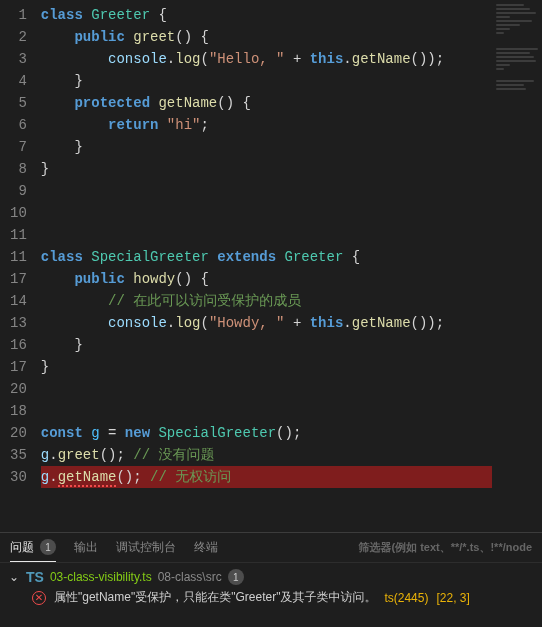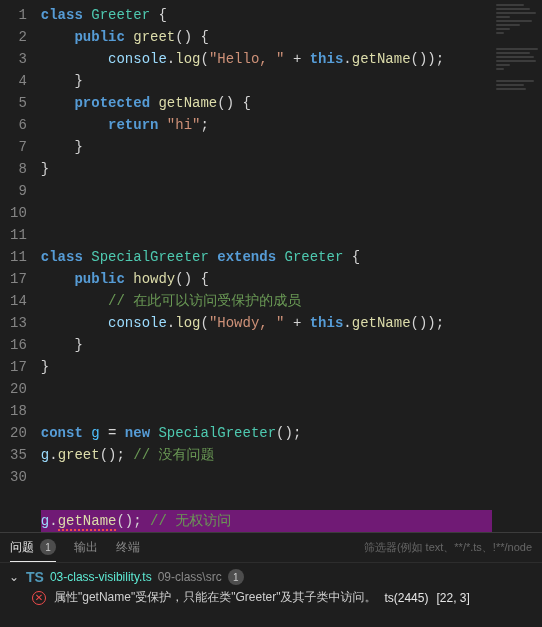--- a/index.html
+++ b/index.html
@@ -30,21 +30,21 @@
   }
   .gutter .ln { height: 22px; }
   .code {
     flex: 1;
     padding: 4px 0;
     line-height: 22px;
     white-space: pre;
     font-size: 14px;
   }
   .code .row { height: 22px; display:block; }
-  .row.hl { background: #701a75; margin-top: 44px; }
+  .row.hl { background: #7f1d1d; }
   .tk-kw { color: #569cd6; font-weight: bold; }
   .tk-cls { color: #4ec9b0; }
   .tk-fn { color: #dcdcaa; }
   .tk-str { color: #ce9178; }
   .tk-com { color: #6a9955; }
   .tk-var { color: #9cdcfe; }
   .tk-obj { color: #4fc1ff; }
   .tk-pun { color: #d4d4d4; }
   .err-underline {
     border-bottom: 2px dotted #f14c4c;
@@ -82,45 +82,45 @@
   .tab { display:flex; align-items:center; gap:6px; cursor:pointer; height:100%; }
   .tab.active { color: #e7e7e7; border-bottom:1px solid #e7e7e7; }
   .badge {
     background:#4d4d4d; color:#ccc; border-radius:8px;
     min-width:16px; height:16px; font-size:10px;
     display:inline-flex; align-items:center; justify-content:center;
     padding:0 5px;
   }
   .filter {
     margin-left:auto; color:#666; font-size:11px;
-    white-space:nowrap; overflow:hidden;
+    white-space:nowrap; overflow:hidden;font-weight:bold;
   }
   .problems {
     flex:1; overflow:auto; padding:4px 8px; color:#ccc;
   }
   .prob-file {
     display:flex; align-items:center; gap:6px; padding:2px 0;
   }
   .chev { width:12px; display:inline-flex; justify-content:center; color:#ccc;}
   .ts-badge {
     color:#519aba; font-weight:bold; font-size:14px;
   }
-  .prob-file .fname { color:#5eead4; }
+  .prob-file .fname { color:#84cc16; }
   .prob-file .fpath { color:#8a8a8a; }
   .prob-msg {
     display:flex; align-items:center; gap:8px; padding:2px 0 2px 24px;
   }
   .err-icon {
     width:14px; height:14px; border-radius:50%;
     border:1px solid #f14c4c; color:#f14c4c;
     display:inline-flex; align-items:center; justify-content:center;
     font-size:10px; line-height:1;
   }
   .prob-msg .msg { color:#d0d0d0; }
-  .prob-msg .code-loc { color:#e5e5e5;text-align:center; }
+  .prob-msg .code-loc { color:#eab308;text-align:center; }
 </style>
 </head>
 <body>
 
 <div class="editor">
   <div class="gutter" id="gutter">
       <div class="ln">1</div>
       <div class="ln">2</div>
       <div class="ln">3</div>
       <div class="ln">4</div>
@@ -168,30 +168,33 @@
 <div class="panel">
   <div class="tabs">
     <div class="tab active">
       <span>问题</span>
       <span class="badge">1</span>
     </div>
     <div class="tab">
       <span>输出</span>
     </div>
     <div class="tab">
+      <span>调试控制台</span>
+    </div>
+    <div class="tab">
       <span>终端</span>
     </div>
     <div class="filter">筛选器(例如 text、**/*.ts、!**/node</div>
   </div>
   <div class="problems">
     <div class="prob-file">
       <span class="chev">⌄</span>
       <span class="ts-badge">TS</span>
       <span class="fname">03-class-visibility.ts</span>
-      <span class="fpath">09-class\src</span>
+      <span class="fpath">08-class\src</span>
       <span class="badge">1</span>
     </div>
     <div class="prob-msg">
       <span class="err-icon">✕</span>
       <span class="msg">属性"getName"受保护，只能在类"Greeter"及其子类中访问。</span>
       <span class="code-loc">ts(2445)</span>
       <span class="code-loc">[22, 3]</span>
     </div>
   </div>
 </div>

